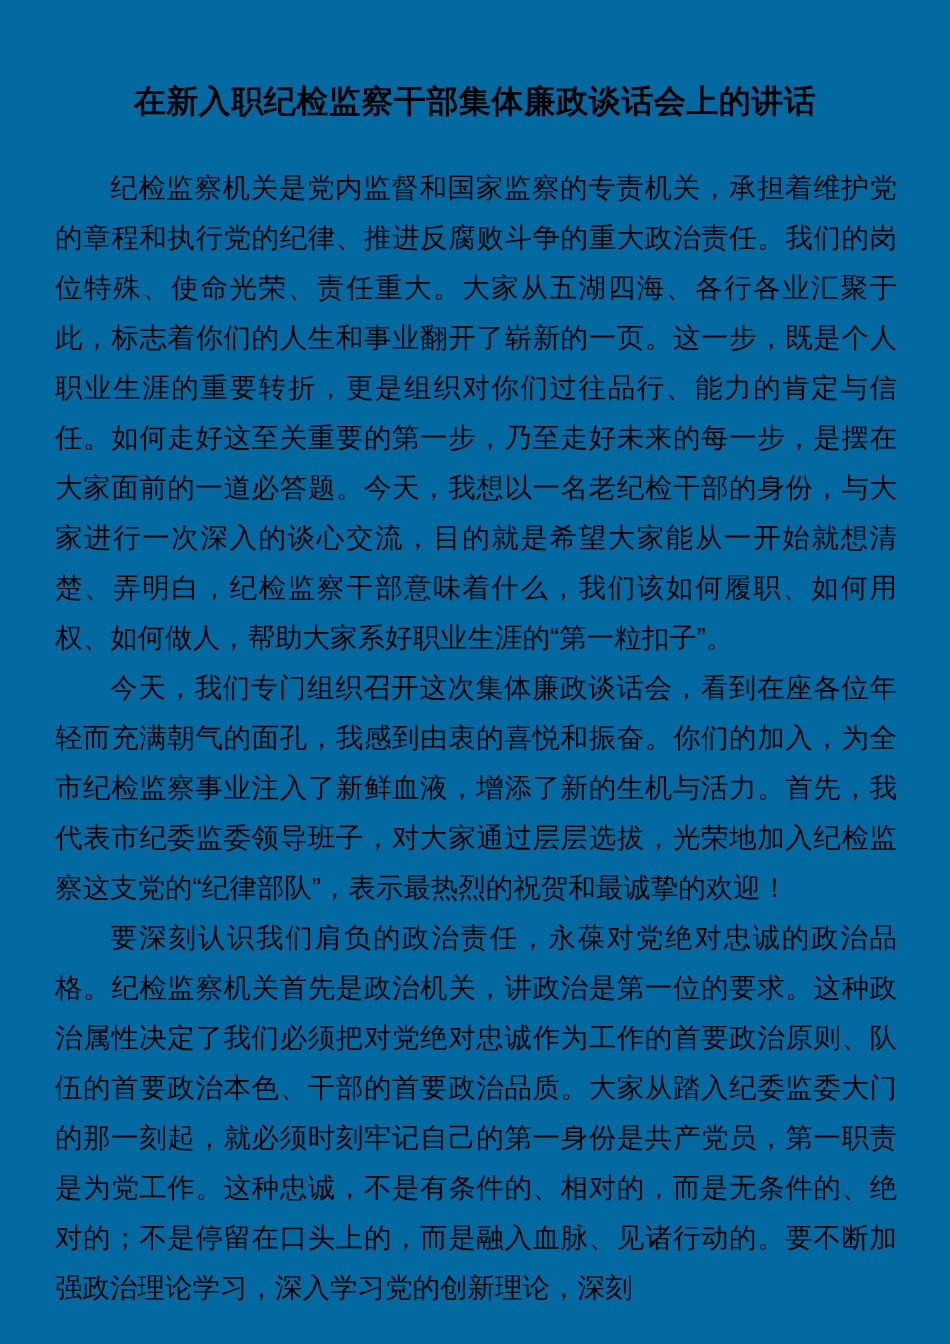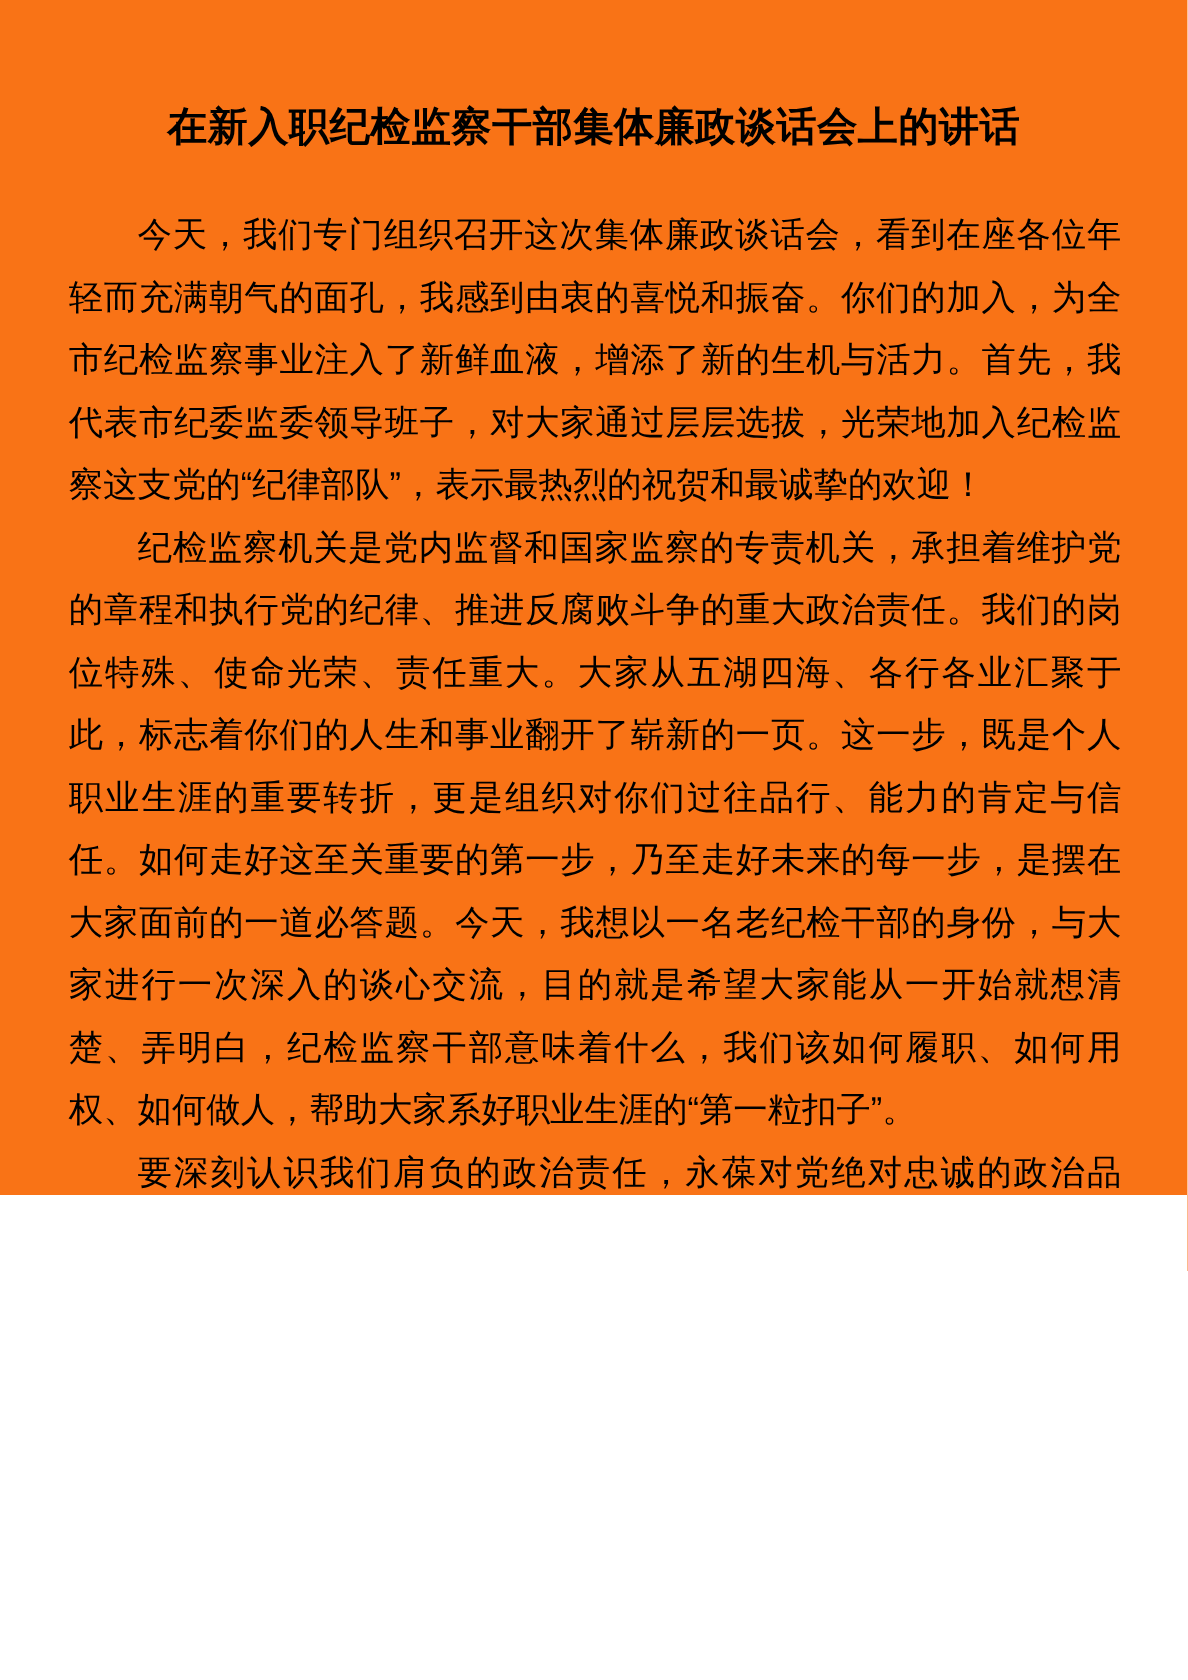--- a/index.html
+++ b/index.html
@@ -4,22 +4,22 @@
 <title>讲话稿</title>
 <style>
   html, body {
     margin: 0;
     padding: 0;
     background: #ffffff;
   }
   .page {
     position: relative;
     width: 950px;
-    height: 956px;
-    background: #f97316;
+    height: 1344px;
+    background: #0369a1;
     box-sizing: border-box;
     overflow: hidden;
     font-family: "Liberation Sans", "DejaVu Sans", sans-serif;
     color: #000000;
   }
   .doc-title {
     position: absolute;
     left: 0;
     right: 0;
     top: 58px;
@@ -58,21 +58,21 @@
 </head>
 <body>
 
 <div class="page">
 
   <h1 class="doc-title">在新入职纪检监察干部集体廉政谈话会上的讲话</h1>
 
   <div class="body-block">
 
 
+    <p class="para indent">纪检监察机关是党内监督和国家监察的专责机关，承担着维护党的章程和执行党的纪律、推进反腐败斗争的重大政治责任。我们的岗位特殊、使命光荣、责任重大。大家从五湖四海、各行各业汇聚于此，标志着你们的人生和事业翻开了崭新的一页。这一步，既是个人职业生涯的重要转折，更是组织对你们过往品行、能力的肯定与信任。如何走好这至关重要的第一步，乃至走好未来的每一步，是摆在大家面前的一道必答题。今天，我想以一名老纪检干部的身份，与大家进行一次深入的谈心交流，目的就是希望大家能从一开始就想清楚、弄明白，纪检监察干部意味着什么，我们该如何履职、如何用权、如何做人，帮助大家系好职业生涯的“第一粒扣子”。</p>
+
     <p class="para indent">今天，我们专门组织召开这次集体廉政谈话会，看到在座各位年轻而充满朝气的面孔，我感到由衷的喜悦和振奋。你们的加入，为全市纪检监察事业注入了新鲜血液，增添了新的生机与活力。首先，我代表市纪委监委领导班子，对大家通过层层选拔，光荣地加入纪检监察这支党的“纪律部队”，表示最热烈的祝贺和最诚挚的欢迎！</p>
-
-    <p class="para indent">纪检监察机关是党内监督和国家监察的专责机关，承担着维护党的章程和执行党的纪律、推进反腐败斗争的重大政治责任。我们的岗位特殊、使命光荣、责任重大。大家从五湖四海、各行各业汇聚于此，标志着你们的人生和事业翻开了崭新的一页。这一步，既是个人职业生涯的重要转折，更是组织对你们过往品行、能力的肯定与信任。如何走好这至关重要的第一步，乃至走好未来的每一步，是摆在大家面前的一道必答题。今天，我想以一名老纪检干部的身份，与大家进行一次深入的谈心交流，目的就是希望大家能从一开始就想清楚、弄明白，纪检监察干部意味着什么，我们该如何履职、如何用权、如何做人，帮助大家系好职业生涯的“第一粒扣子”。</p>
 
     <p class="para indent">要深刻认识我们肩负的政治责任，永葆对党绝对忠诚的政治品格。纪检监察机关首先是政治机关，讲政治是第一位的要求。这种政治属性决定了我们必须把对党绝对忠诚作为工作的首要政治原则、队伍的首要政治本色、干部的首要政治品质。大家从踏入纪委监委大门的那一刻起，就必须时刻牢记自己的第一身份是共产党员，第一职责是为党工作。这种忠诚，不是有条件的、相对的，而是无条件的、绝对的；不是停留在口头上的，而是融入血脉、见诸行动的。要不断加强政治理论学习，深入学习党的创新理论，深刻</p>
 
   </div>
 
 </div>
 
 </body></html>

